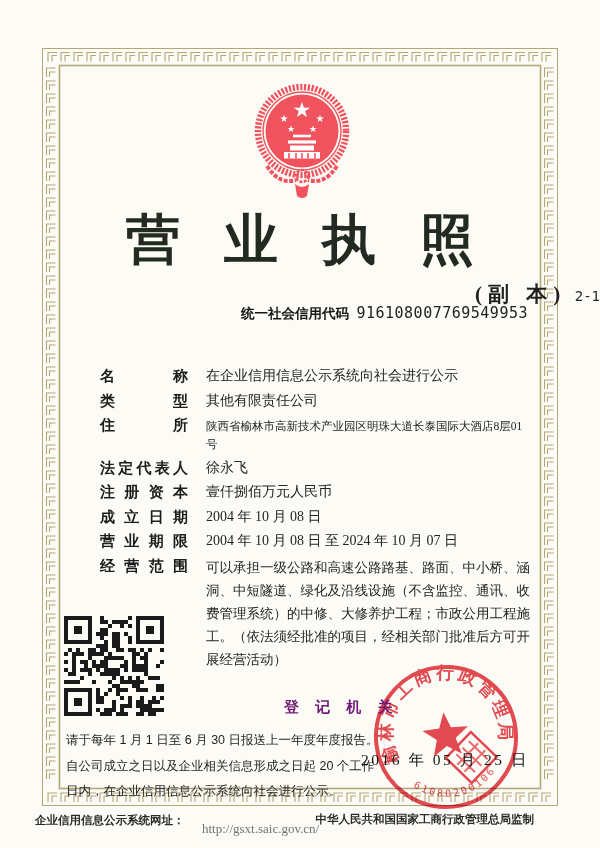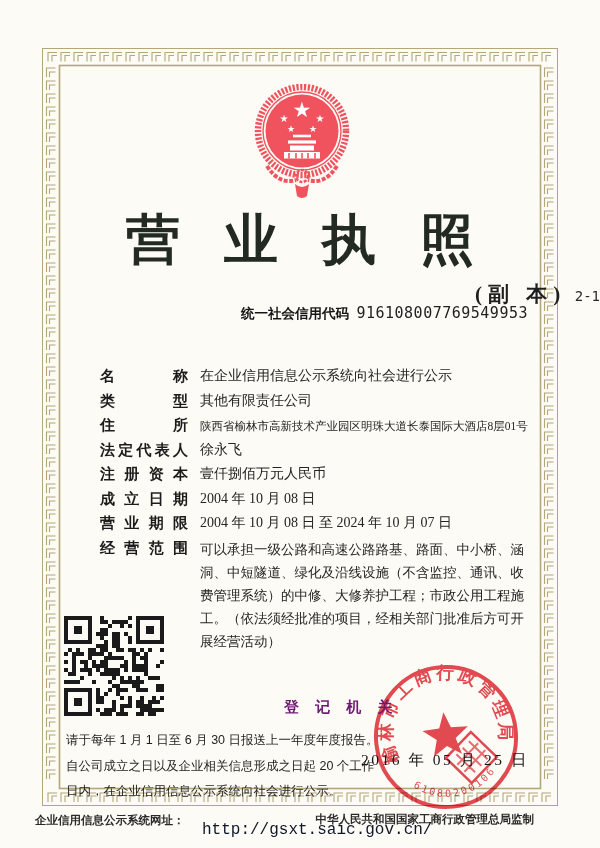--- a/index.html
+++ b/index.html
@@ -19,43 +19,43 @@
   .copy-label { font-size:21px; font-weight:bold; color:#1f1f1f; letter-spacing:6px; font-family:"Liberation Serif",serif; }
   .copy-number { font-size:14px; color:#2a2a2a; font-family:"DejaVu Sans Mono",monospace; margin-left:4px; }
 
   .credit-line { position:absolute; top:304px; right:72px; white-space:nowrap; }
   .credit-label { font-size:13.5px; font-weight:bold; color:#161616; }
   .credit-code { font-size:15px; color:#222; font-family:"DejaVu Sans Mono",monospace; letter-spacing:0.5px; margin-left:3px; }
 
   .fields { position:absolute; left:100px; top:366px; width:430px; }
   .field-row { display:flex; align-items:flex-start; margin-bottom:4.5px; }
   .field-label { width:88px; min-width:88px; font-size:15px; font-weight:bold; color:#1c1c1c;
-                 text-align:justify; text-align-last:justify; margin-right:12px; line-height:20px; }
+                 text-align:justify; text-align-last:justify; margin-right:18px; line-height:20px; }
   .field-value { flex:1; font-size:14px; line-height:20px; color:#242424;
                  font-family:"Liberation Serif","DejaVu Serif",serif; }
   .field-row.small-value .field-value { font-size:11.5px; line-height:18px; padding-top:2px; }
   .field-row.scope .field-value { font-size:13.5px; line-height:23px; }
 
   .qr { position:absolute; left:64px; top:616px; width:100px; height:100px; }
 
   .reg-label { position:absolute; left:284px; top:698px; font-size:15px; font-weight:bold;
                color:#701a75; letter-spacing:6px; z-index:3; }
 
   .seal { position:absolute; left:369px; top:660px; width:154px; height:154px;
           z-index:2; mix-blend-mode:multiply; opacity:0.92; transform:rotate(-6deg); }
 
   .issue-date { position:absolute; left:361px; top:750px; font-size:15.5px; color:#181818;
                 letter-spacing:2.5px; z-index:3; font-family:"Liberation Serif",serif; }
 
   .notice { position:absolute; left:66px; top:728px; width:310px; z-index:1; }
   .notice-line { font-size:12.5px; line-height:25.5px; color:#1e1e1e; font-weight:normal; white-space:nowrap; }
 
   .footer-site { position:absolute; left:35px; top:813px; font-size:11.5px; font-weight:bold; color:#2a2a2a; }
-  .footer-url { position:absolute; left:202px; top:821px; font-size:16px; color:#0f172a;
-                font-family:Liberation Mono, monospace; filter:blur(0.4px); }
+  .footer-url { position:absolute; left:202px; top:821px; font-size:13px; color:#737373;
+                font-family:Liberation Serif, serif; filter:blur(0.4px); }
   .footer-producer { position:absolute; right:66px; top:812px; font-size:11.5px; font-weight:bold; color:#2a2a2a; }
 </style>
 </head>
 <body>
 
 <div class="page">
 
   <svg class="frame" width="516" height="758" viewBox="0 0 516 758">
     <rect x="0.5" y="0.5" width="515" height="757" fill="none" stroke="#b3a678" stroke-width="1"></rect>
     <rect x="17.5" y="17.5" width="481" height="723" fill="none" stroke="#b3a678" stroke-width="1.6"></rect>

